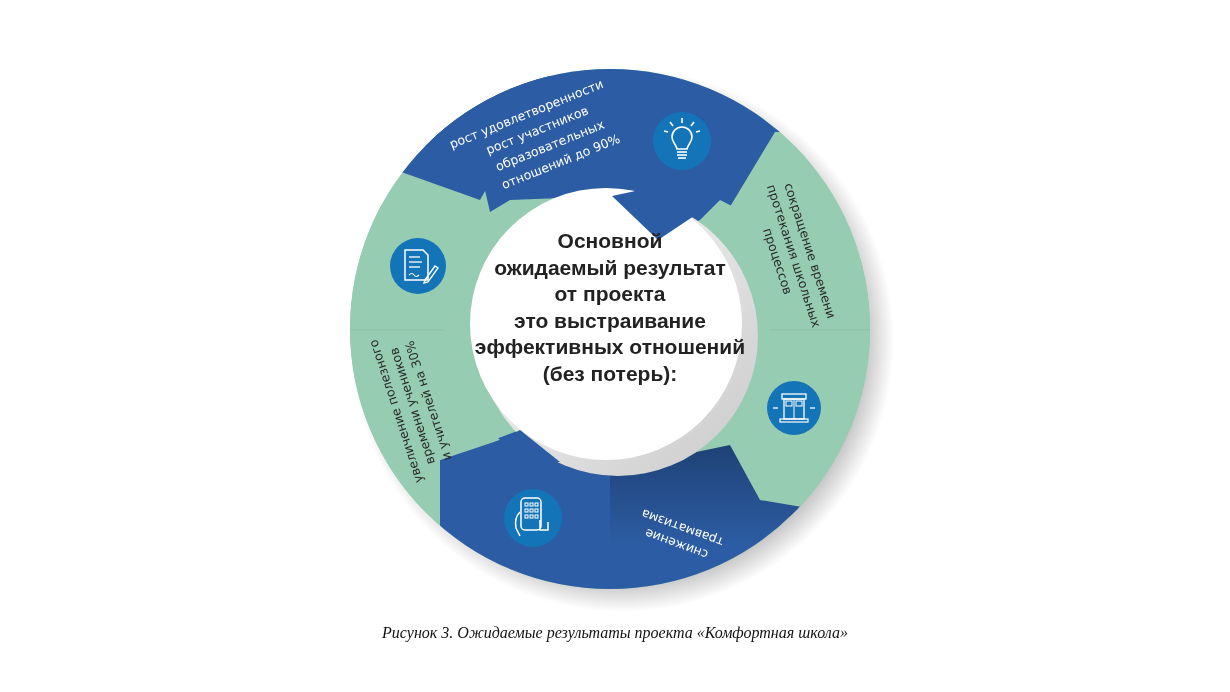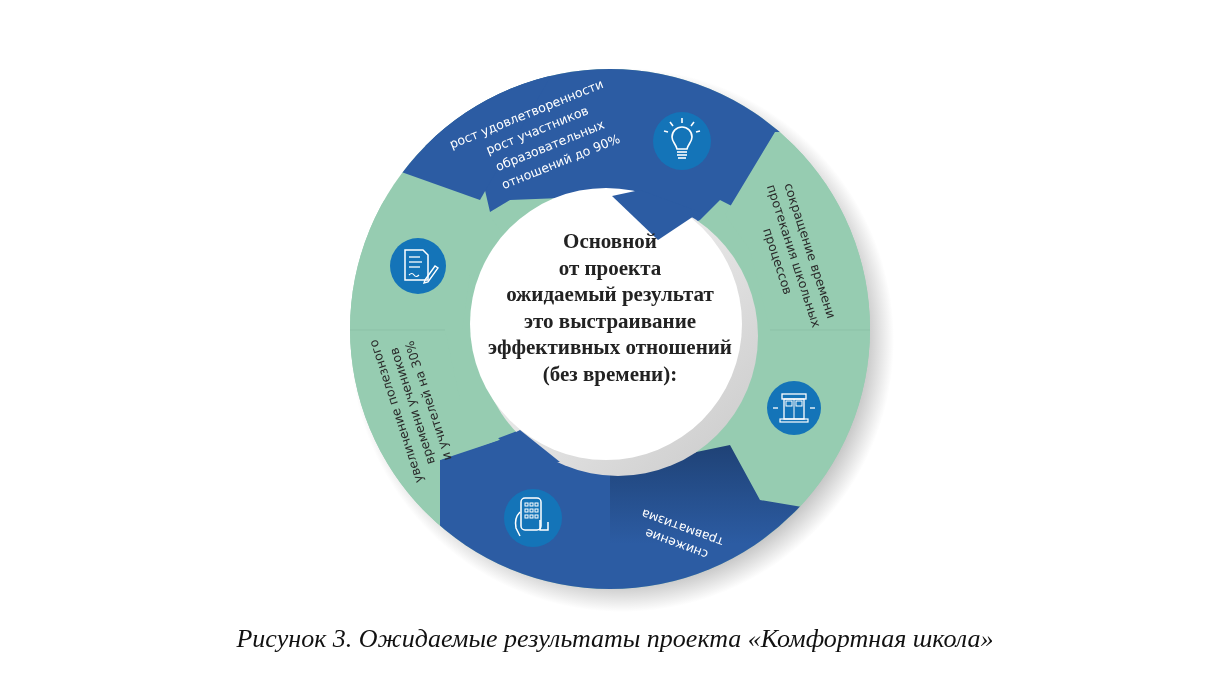--- a/index.html
+++ b/index.html
@@ -1,26 +1,26 @@
 <!DOCTYPE html>
 <html><head>
 <meta charset="utf-8">
 <style>
   html, body { margin:0; padding:0; background:#ffffff; }
   body { width:1230px; height:692px; position:relative; overflow:hidden; font-family:"DejaVu Sans", sans-serif; }
   #diagram { position:absolute; left:0; top:0; width:1230px; height:692px; }
   .center-text {
     position:absolute; left:470px; top:228px; width:280px;
-    text-align:center; font-family:Liberation Serif, serif; font-weight:bold;
+    text-align:center; font-family:Liberation Sans, sans-serif; font-weight:bold;
     font-size:21px; line-height:26.5px; color:#222222;
   }
   .center-text div { white-space:nowrap; }
   .caption {
     position:absolute; left:0; top:624px; width:1230px; text-align:center;
-    font-family:"Liberation Serif", serif; font-style:italic; font-size:26px; color:#111;
+    font-family:"Liberation Serif", serif; font-style:italic; font-size:16px; color:#111;
   }
   .seg-label { font-family:"DejaVu Sans", sans-serif; font-size:12.5px; }
 </style>
 </head>
 <body>
 
 <svg id="diagram" viewBox="0 0 1230 692" xmlns="http://www.w3.org/2000/svg">
   <defs>
     <radialGradient id="shadowGrad" cx="0.5" cy="0.5" r="0.5">
       <stop offset="0.88" stop-color="#888" stop-opacity="0.55"></stop>
@@ -142,20 +142,20 @@
 
   <g class="seg-label" fill="#2a2a2a" transform="translate(400,410) rotate(-108)">
     <text x="0" y="0" text-anchor="middle">увеличение полезного</text>
     <text x="0" y="17" text-anchor="middle">времени учеников</text>
     <text x="0" y="34" text-anchor="middle">и учителей на 30%</text>
   </g>
 </svg>
 
 <div class="center-text">
   <div>Основной</div>
+  <div>ожидаемый результат</div>
   <div>от проекта</div>
-  <div>ожидаемый результат</div>
   <div>это выстраивание</div>
   <div>эффективных отношений</div>
-  <div>(без времени):</div>
+  <div>(без потерь):</div>
 </div>
 
 <div class="caption">Рисунок 3. Ожидаемые результаты проекта «Комфортная школа»</div>
 
 </body></html>

